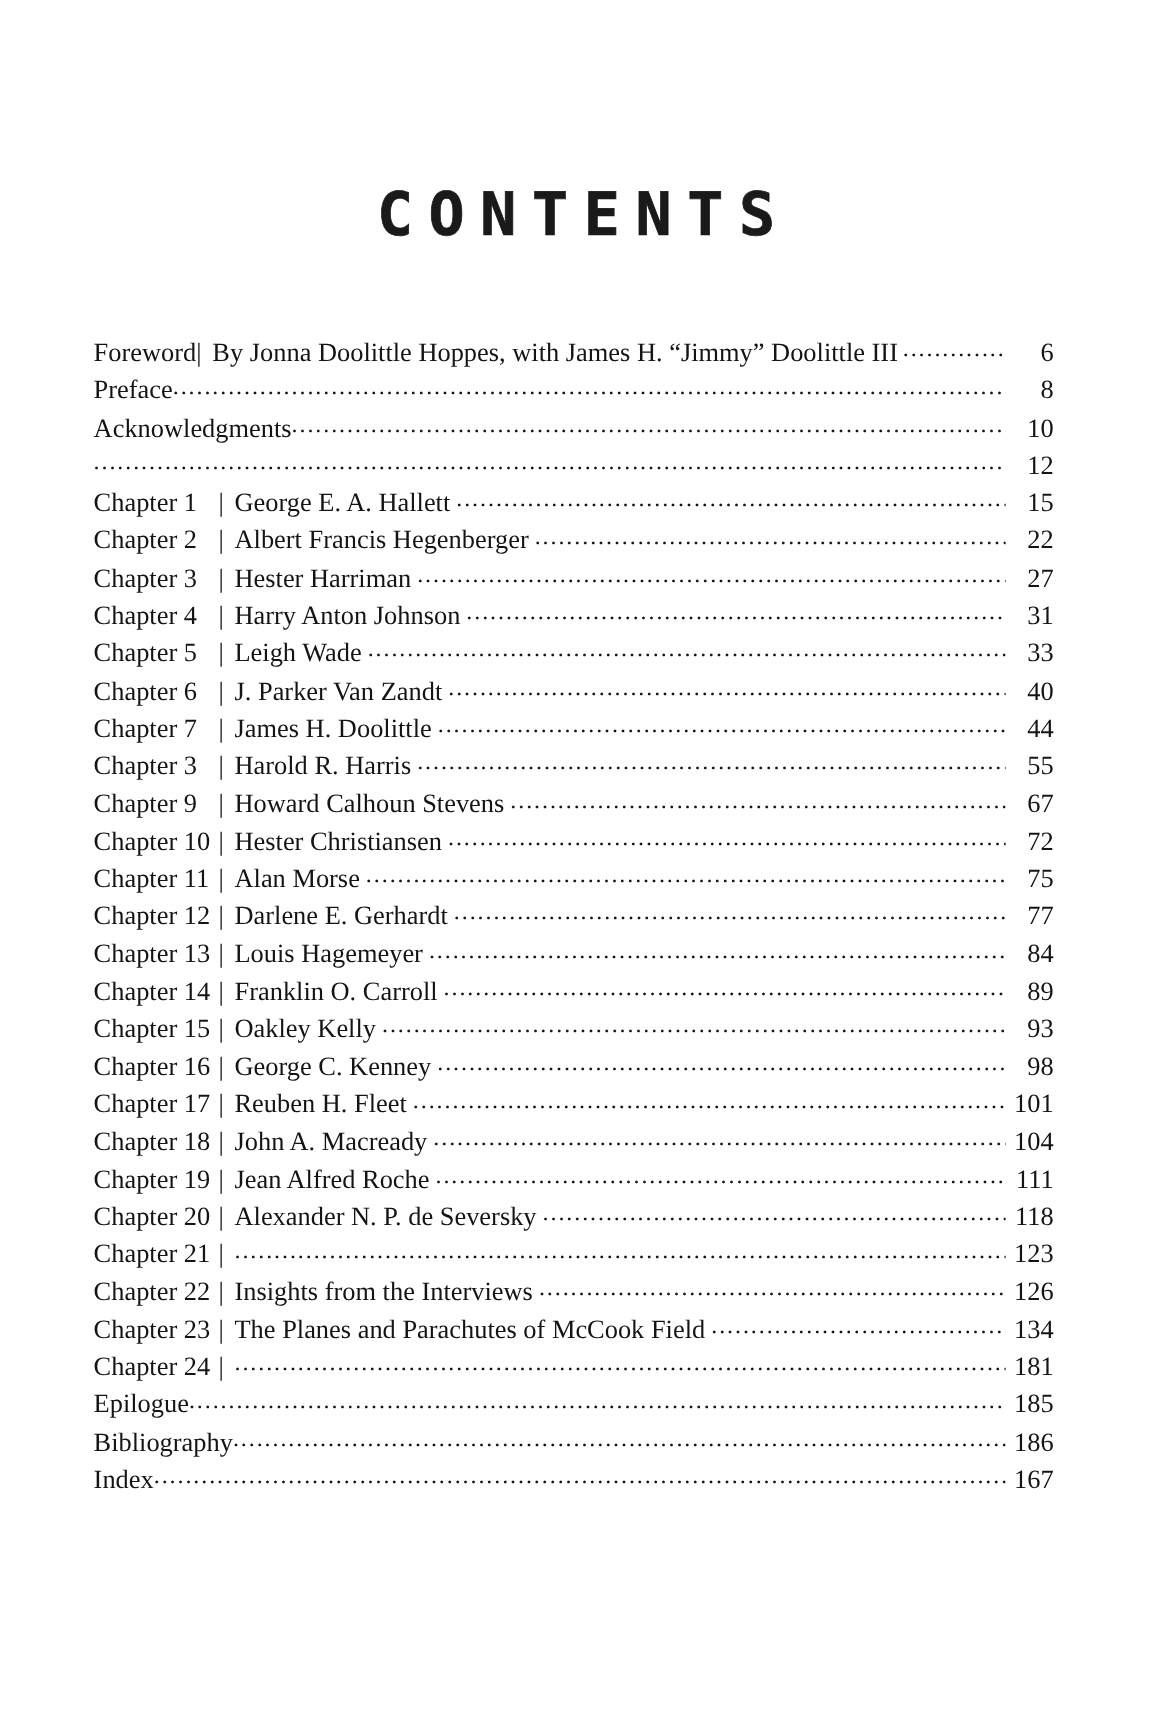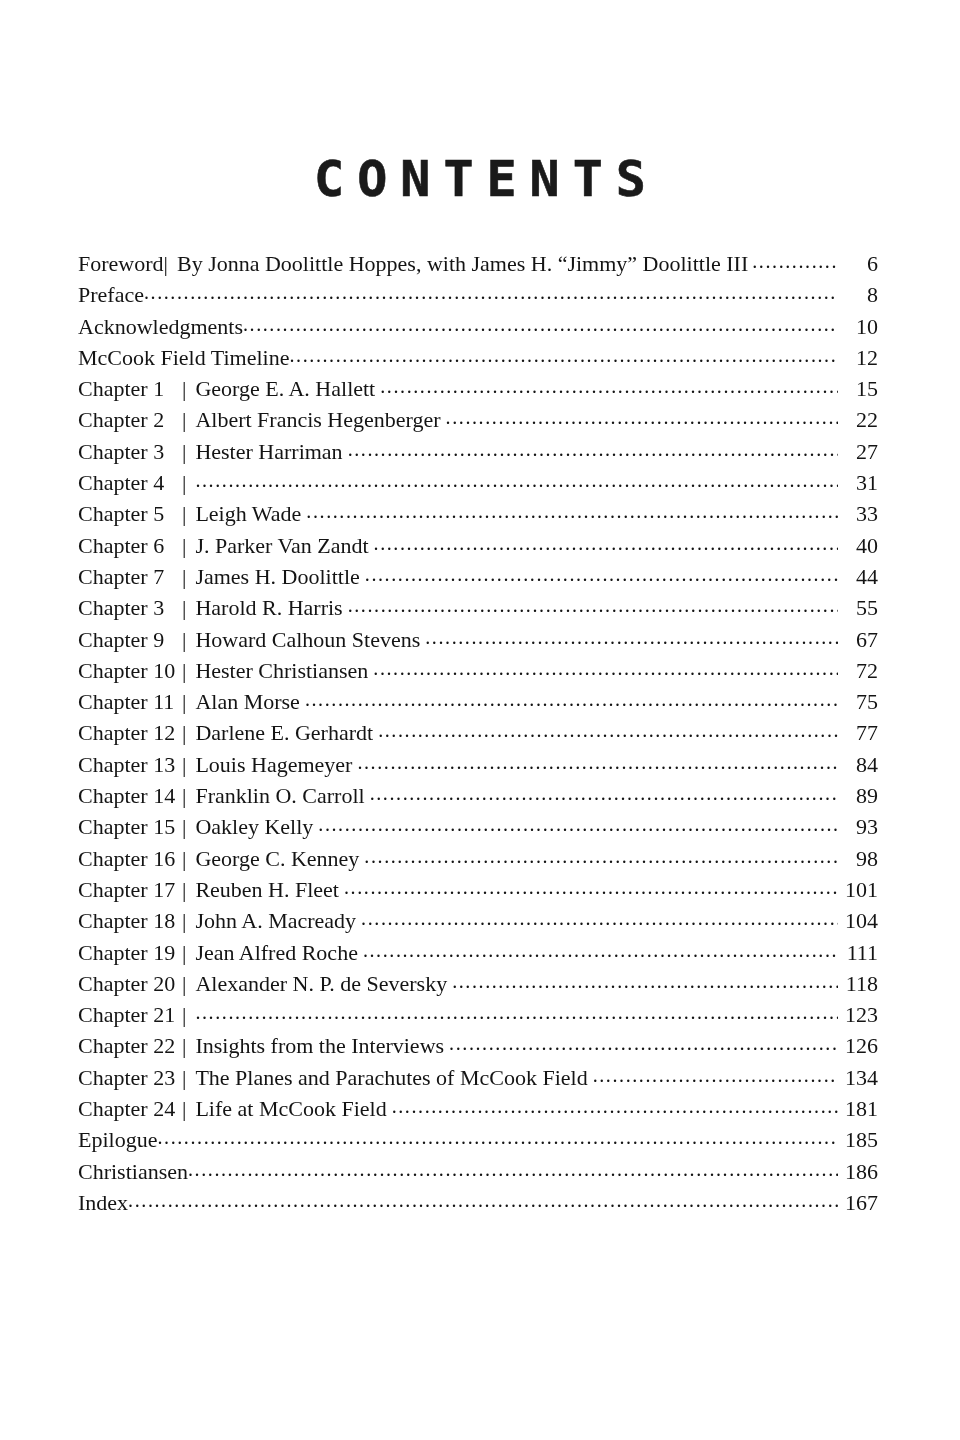--- a/index.html
+++ b/index.html
@@ -90,20 +90,21 @@
   .toc-row .page-num {
     flex: 0 0 auto;
     padding-left: 6px;
     text-align: right;
     min-width: 34px;
   }
 
   
   .toc-row.plain .title {
     padding-right: 4px;
+    margin-top: 30px;
   }
 </style>
 </head>
 <body>
 
 <div class="page">
 
   <h1 class="contents-title">CONTENTS</h1>
 
   <ul class="toc" id="toc-list">
@@ -118,21 +119,20 @@
         <span class="label">Preface</span>
         <span class="dots">........................................................................................................................................................................................................</span>
         <span class="page-num">8</span>
       </li>
       <li class="toc-row plain">
         <span class="label">Acknowledgments</span>
         <span class="dots">........................................................................................................................................................................................................</span>
         <span class="page-num">10</span>
       </li>
       <li class="toc-row plain">
-        <span class="label">McCook Field Timeline</span>
         <span class="dots">........................................................................................................................................................................................................</span>
         <span class="page-num">12</span>
       </li>
       <li class="toc-row chapter">
         <span class="label">Chapter 1</span>
         <span class="pipe">|</span>
         <span class="title">George E. A. Hallett</span>
         <span class="dots">........................................................................................................................................................................................................</span>
         <span class="page-num">15</span>
       </li>
@@ -146,20 +146,21 @@
       <li class="toc-row chapter">
         <span class="label">Chapter 3</span>
         <span class="pipe">|</span>
         <span class="title">Hester Harriman</span>
         <span class="dots">........................................................................................................................................................................................................</span>
         <span class="page-num">27</span>
       </li>
       <li class="toc-row chapter">
         <span class="label">Chapter 4</span>
         <span class="pipe">|</span>
+        <span class="title">Harry Anton Johnson</span>
         <span class="dots">........................................................................................................................................................................................................</span>
         <span class="page-num">31</span>
       </li>
       <li class="toc-row chapter">
         <span class="label">Chapter 5</span>
         <span class="pipe">|</span>
         <span class="title">Leigh Wade</span>
         <span class="dots">........................................................................................................................................................................................................</span>
         <span class="page-num">33</span>
       </li>
@@ -284,31 +285,30 @@
       <li class="toc-row chapter">
         <span class="label">Chapter 23</span>
         <span class="pipe">|</span>
         <span class="title">The Planes and Parachutes of McCook Field</span>
         <span class="dots">........................................................................................................................................................................................................</span>
         <span class="page-num">134</span>
       </li>
       <li class="toc-row chapter">
         <span class="label">Chapter 24</span>
         <span class="pipe">|</span>
-        <span class="title">Life at McCook Field</span>
         <span class="dots">........................................................................................................................................................................................................</span>
         <span class="page-num">181</span>
       </li>
       <li class="toc-row plain">
         <span class="label">Epilogue</span>
         <span class="dots">........................................................................................................................................................................................................</span>
         <span class="page-num">185</span>
       </li>
       <li class="toc-row plain">
-        <span class="label">Christiansen</span>
+        <span class="label">Bibliography</span>
         <span class="dots">........................................................................................................................................................................................................</span>
         <span class="page-num">186</span>
       </li>
       <li class="toc-row plain">
         <span class="label">Index</span>
         <span class="dots">........................................................................................................................................................................................................</span>
         <span class="page-num">167</span>
       </li>
     </ul>
 

